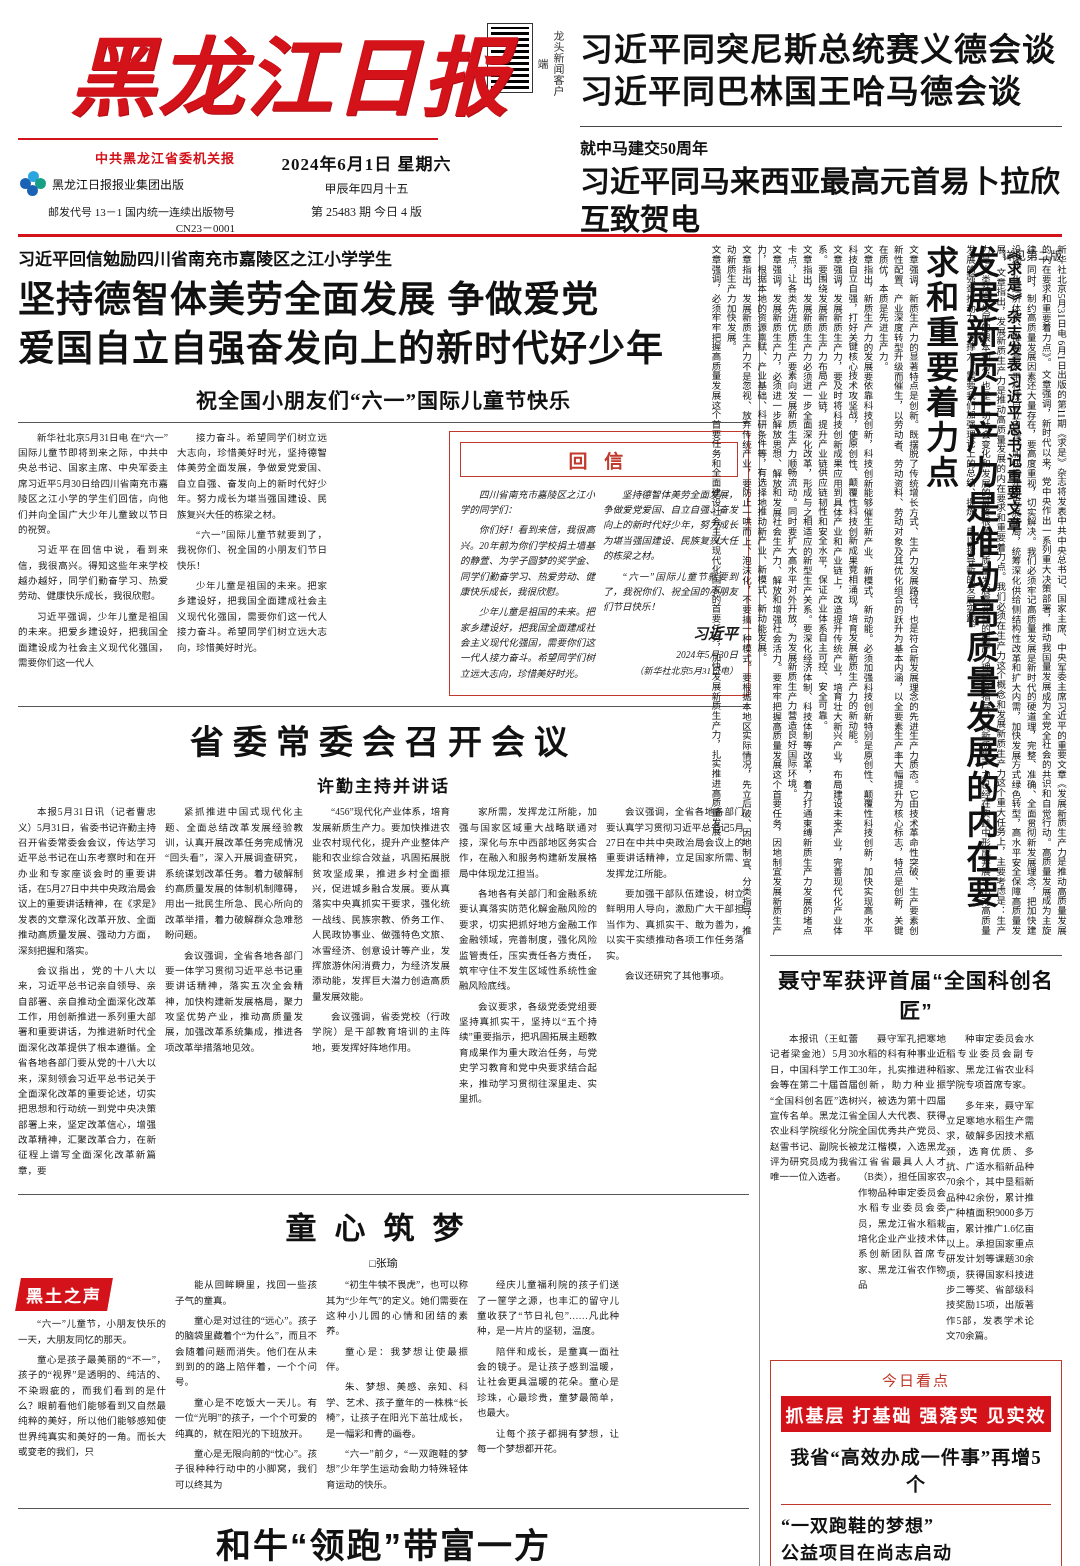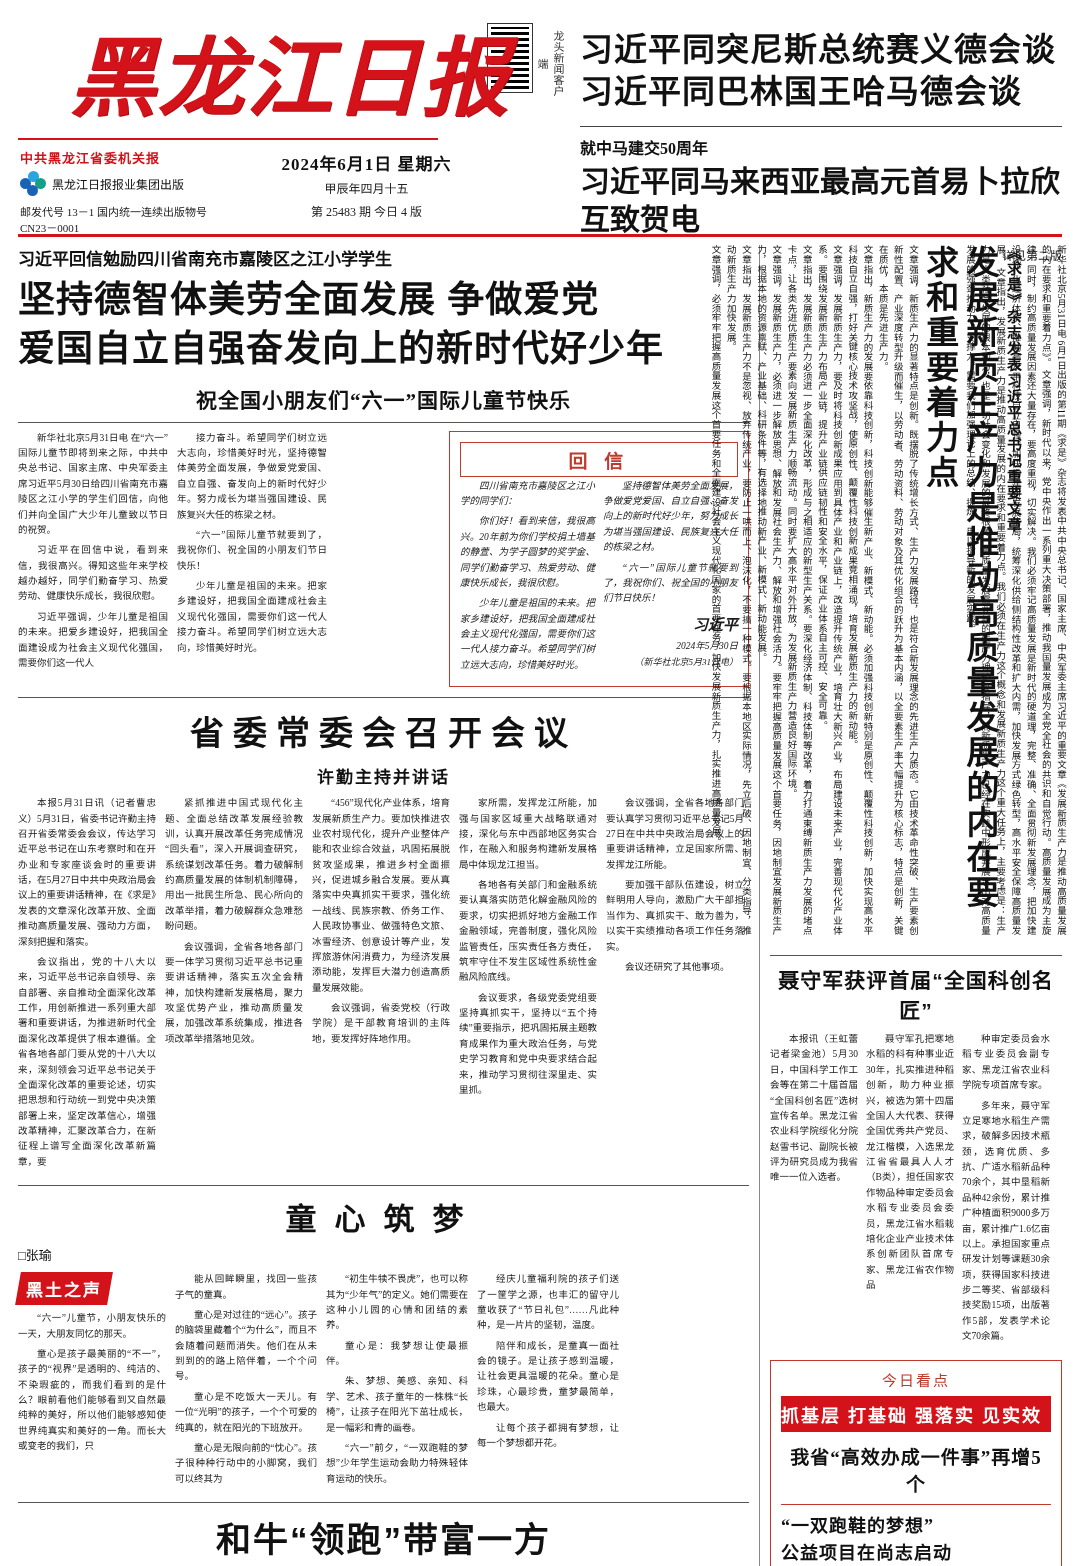--- a/index.html
+++ b/index.html
@@ -21,21 +21,21 @@
     letter-spacing:2px;line-height:1;
     padding-top:26px;padding-left:52px;
     font-style:italic;
     text-shadow:1px 1px 0 #b00d14;
     white-space:nowrap;
   }
   .mast-left .redline{
     margin:16px 0 8px 0;border-top:2px solid #d4121a;width:420px;
   }
   .mast-sub{display:flex;align-items:flex-start;gap:10px;padding-left:2px;}
-  .mast-sub-left{width:215px;}
+  .mast-sub-left{width:215px;text-align:right;}
   .org-line{color:#d4121a;font-size:13px;font-weight:bold;letter-spacing:1px;margin-bottom:4px;}
   .pub-line{display:flex;align-items:center;gap:6px;font-size:12px;}
   .flower{width:26px;height:26px;position:relative;flex:0 0 26px;}
   .flower span{position:absolute;width:11px;height:11px;border-radius:50%;}
   .f1{background:#1a62b5;left:0;top:7px}
   .f2{background:#2aa5e0;left:8px;top:0}
   .f3{background:#16a085;left:15px;top:7px}
   .f4{background:#1a62b5;left:7px;top:14px}
   .code-line{font-size:11px;color:#222;margin-top:6px;}
   .mast-sub-right{flex:1;text-align:center;padding-top:2px;}
@@ -79,41 +79,41 @@
   .lead-sub{text-align:center;font-size:21px;font-weight:bold;margin:10px 0 8px;letter-spacing:1px;}
   .hr-thin{border-top:1px solid #555;margin:6px 0 8px;}
 
   .lead-body{display:flex;gap:10px;}
   .lead-cols{display:flex;gap:9px;flex:1;}
   .tcol{font-size:9.5px;line-height:1.62;text-align:justify;color:#1a1a1a;}
   .tcol p{margin:0 0 5px;text-indent:2em;}.w150{width:150px}
 
   .letter-box{width:300px;border:1px solid #c0392b;padding:8px 10px;box-sizing:border-box;}
   .letter-title{text-align:center;font-weight:bold;font-size:19px;color:#c0392b;
-    border:1px solid #c0392b;padding:3px 0;margin:2px 0 2px;letter-spacing:6px;}
+    border:1px solid #c0392b;padding:3px 0;margin:2px 0 11px;letter-spacing:6px;}
   .letter-cols{display:flex;gap:8px;}
   .letter-cols .tcol{width:138px;font-style:italic;}
   .sign{text-align:right;font-size:15px;margin-top:6px;font-weight:bold;}
   .sign2{text-align:right;font-size:9.5px;margin-top:2px;}
   .sign3{text-align:right;font-size:9px;margin-top:1px;}
 
   
   .sec-rule{border-top:1px solid #555;margin:10px 0 8px;}
   .h2-title{
     text-align:center;font-family:"Liberation Sans",sans-serif;font-weight:bold;
     font-size:34px;letter-spacing:9px;
   }
   .h2-sub{text-align:center;font-size:17px;font-weight:bold;margin:8px 0 8px;letter-spacing:2px;}
   .cols5{display:flex;gap:9px;}
   .cols5 .tcol{width:138px;}
 
   
   .h3-title{text-align:center;font-family:"Liberation Sans",sans-serif;font-weight:bold;
     font-size:31px;letter-spacing:18px;margin-top:4px;}
-  .byline{font-size:13px;margin:6px 0 8px;}
+  .byline{text-align:center;font-size:11px;margin:6px 0 8px;}
   .tongxin{display:flex;gap:9px;}
   .badge{width:148px;}
   .badge-tag{
     background:#d4121a;color:#fff;font-weight:bold;font-size:17px;
     padding:4px 8px;display:inline-block;transform:skewX(-10deg);
     letter-spacing:2px;margin-bottom:6px;
   }
   .badge-tag span{display:inline-block;transform:skewX(10deg);}
 
   
@@ -126,27 +126,27 @@
     font-family:"Liberation Sans",sans-serif;font-weight:bold;
     font-size:33px;letter-spacing:2px;line-height:1.22;
   }
   .v-kicker{font-size:15px;font-weight:bold;letter-spacing:1px;line-height:1.5;}
   .v-body{font-size:9.5px;line-height:1.6;letter-spacing:0.2px;text-align:justify;}
   .v-col{writing-mode:vertical-rl;height:690px;}
 
   .rc-rule{border-top:1px solid #555;margin:10px 0 8px;}
   .rc-title{text-align:center;font-family:"Liberation Sans",sans-serif;font-weight:bold;
     font-size:21px;letter-spacing:1px;}
-  .rc-cols{display:flex;gap:8px;margin-top:8px;}
+  .rc-cols{display:flex;gap:0;margin-top:8px;}
   .rc-cols .tcol{width:88px;}
 
   .today-box{border:1px solid #c0392b;margin-top:10px;padding:8px 10px;}
   .today-head{text-align:center;font-size:15px;font-weight:normal;color:#c0392b;margin-bottom:6px;letter-spacing:2px;}
   .today-banner{
-    background:#d4121a;color:#fff;text-align:left;font-weight:bold;font-size:18px;
+    background:#d4121a;color:#fff;text-align:center;font-weight:bold;font-size:18px;
     letter-spacing:2px;padding:5px 0;font-family:"Liberation Sans",sans-serif;
   }
   .today-item{text-align:center;font-weight:bold;font-size:19px;margin:10px 0 4px;letter-spacing:1px;}
   .today-sep{border-top:1px solid #c0392b;margin:8px 0;}
   .today-item2{text-align:left;font-weight:bold;font-size:18px;line-height:1.5;letter-spacing:1px;}
 </style>
 </head>
 <body>
 
 <div class="page">

